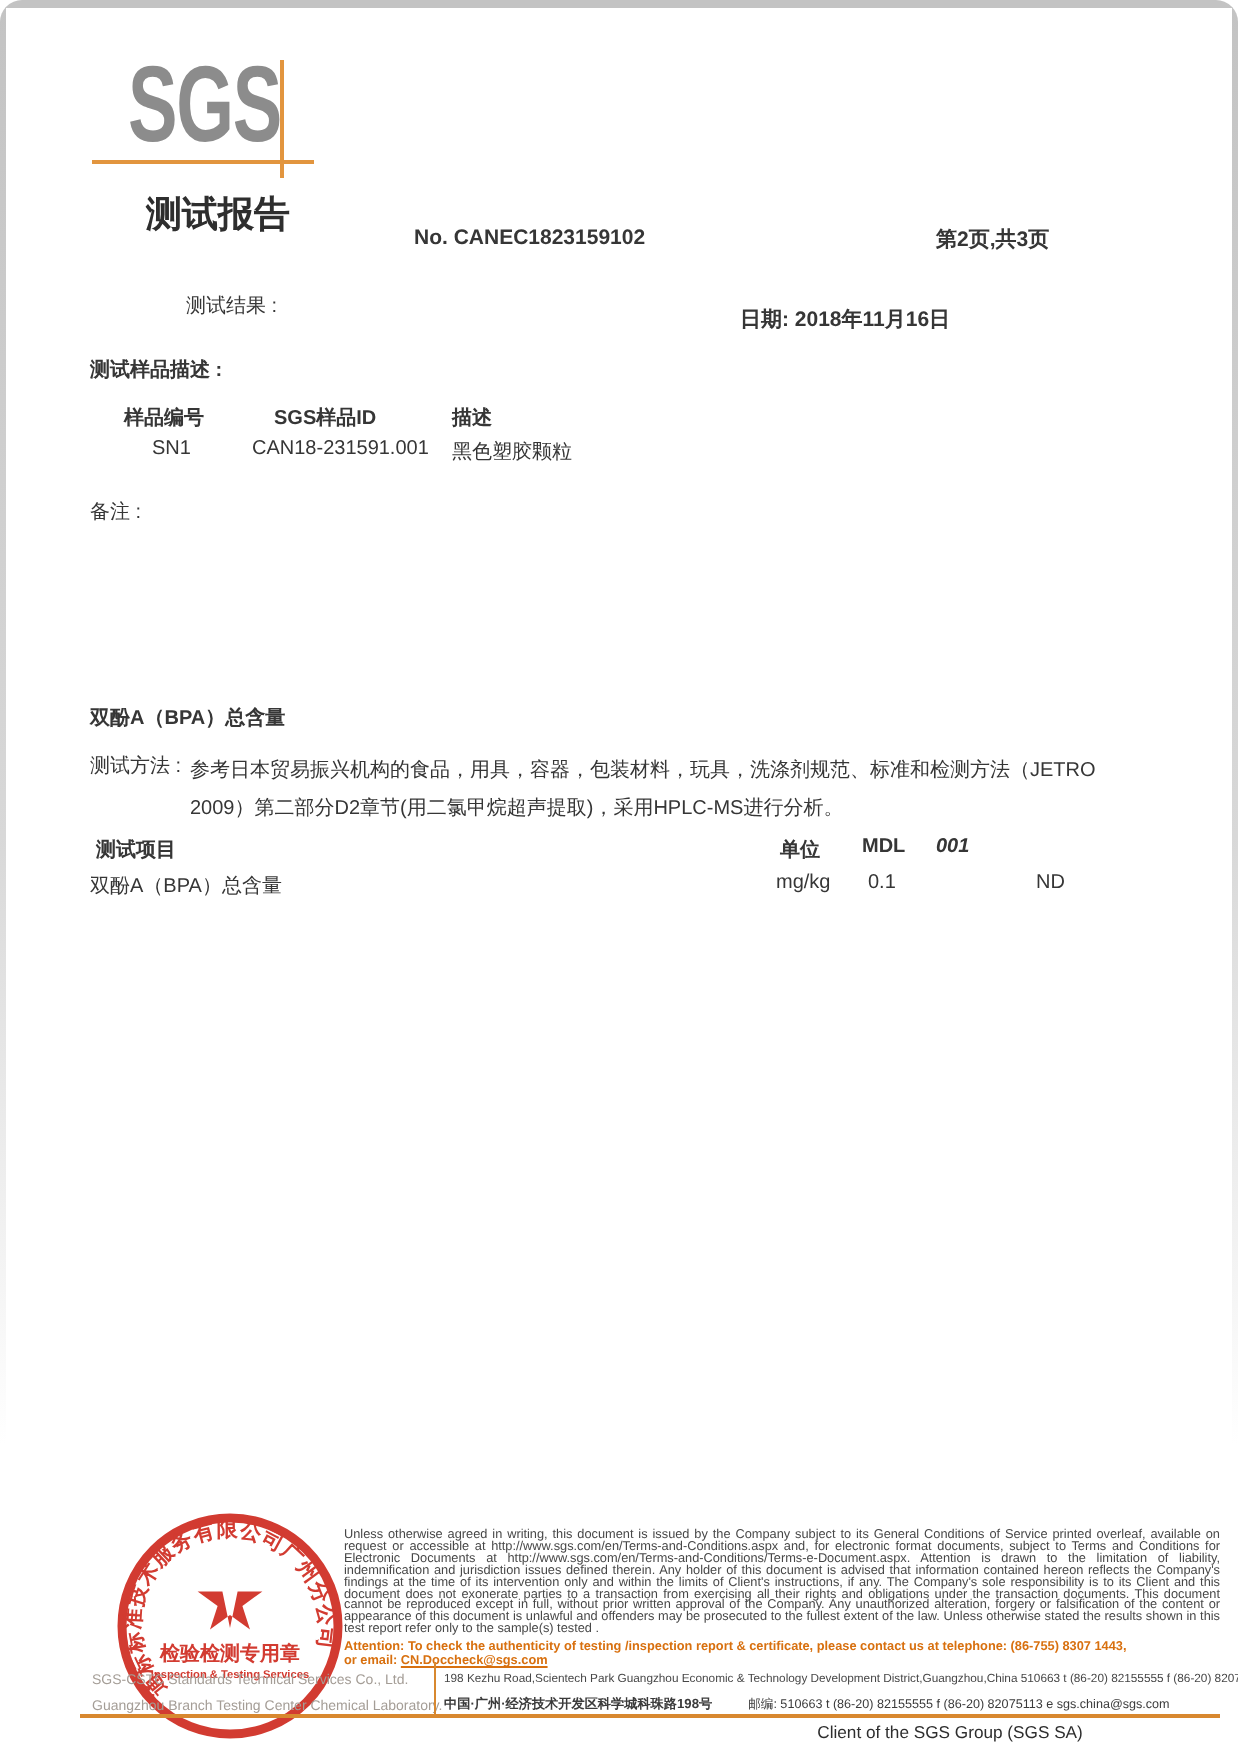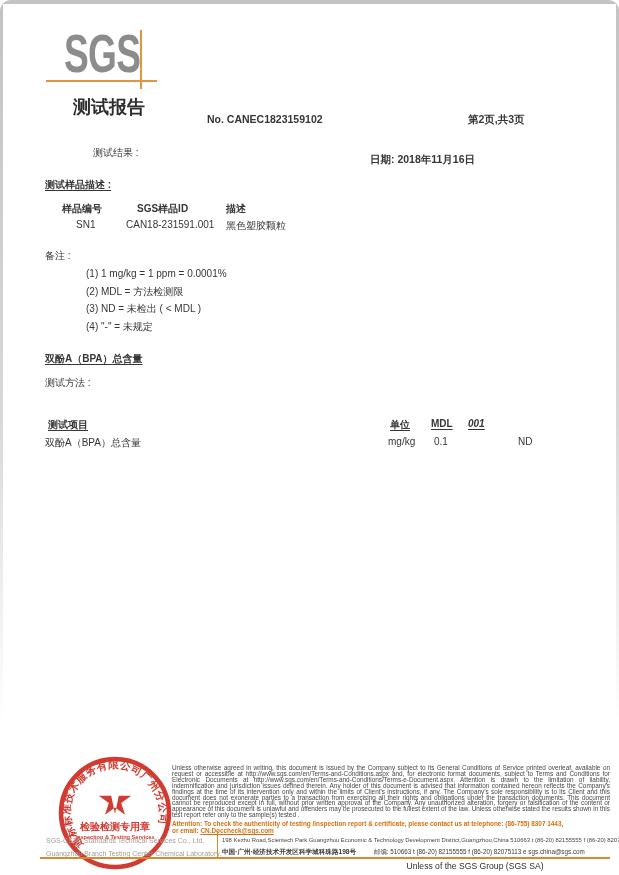--- a/index.html
+++ b/index.html
@@ -30,21 +30,21 @@
   .logo-vline{left:140px;top:30px;width:2px;height:59px;background:#e2953e;}
 
   
   .report-title{left:45px;top:95px;font-size:18px;font-weight:bold;color:#2e2e2e;margin-left:28px;}
   .report-no{left:207px;top:113px;font-size:10.5px;font-weight:bold;}
   .report-date{left:370px;top:113px;font-size:10.5px;font-weight:bold;margin-top:40px;}
   .report-pages{left:468px;top:113px;font-size:10.5px;font-weight:bold;}
 
   .body-10{font-size:10px;}
   .bold{font-weight:bold;}
-  .ul{text-decoration:underline;text-underline-offset:2px;}
+  .ul{text-underline-offset:2px;}
   .it{font-style:italic;}
 
   .results-label{left:45px;top:146px;margin-left:48px;}
   .sample-title{left:45px;top:178px;}
 
   .sample-h1{left:62px;top:202px;} .sample-h2{left:137px;top:202px;} .sample-h3{left:226px;top:202px;}
   .sample-v1{left:76px;top:219px;} .sample-v2{left:126px;top:219px;} .sample-v3{left:226px;top:219px;}
 
   .notes-label{left:45px;top:249px;}
   .notes-list{left:86px;top:265px;line-height:17.6px;font-size:10px;}
@@ -97,29 +97,24 @@
 
   <div class="abs sample-title body-10 bold ul">测试样品描述 :</div>
   <div class="abs sample-h1 body-10 bold">样品编号</div>
   <div class="abs sample-h2 body-10 bold">SGS样品ID</div>
   <div class="abs sample-h3 body-10 bold">描述</div>
   <div class="abs sample-v1 body-10">SN1</div>
   <div class="abs sample-v2 body-10">CAN18-231591.001</div>
   <div class="abs sample-v3 body-10">黑色塑胶颗粒</div>
 
   <div class="abs notes-label body-10">备注 :</div>
-  <div class="abs notes-list">
-    <div>(1) 1 mg/kg = 1 ppm = 0.0001%</div>
-    <div>(2) MDL = 方法检测限</div>
-    <div>(3) ND = 未检出 ( &lt; MDL )</div>
-    <div>(4) "-" = 未规定</div>
-  </div>
 
   <div class="abs bpa-title body-10 bold ul">双酚A（BPA）总含量</div>
   <div class="abs method-label body-10">测试方法 :</div>
+  <div class="abs method-text">参考日本贸易振兴机构的食品，用具，容器，包装材料，玩具，洗涤剂规范、标准和检测方法（JETRO 2009）第二部分D2章节(用二氯甲烷超声提取)，采用HPLC-MS进行分析。</div>
 
   <div class="abs t2-h-item body-10 bold ul">测试项目</div>
   <div class="abs t2-h-unit body-10 bold ul">单位</div>
   <div class="abs t2-h-mdl body-10 bold ul">MDL</div>
   <div class="abs t2-h-smp body-10 bold it ul">001</div>
   <div class="abs t2-v-item body-10">双酚A（BPA）总含量</div>
   <div class="abs t2-v-unit body-10">mg/kg</div>
   <div class="abs t2-v-mdl body-10">0.1</div>
   <div class="abs t2-v-smp body-10">ND</div>
 
@@ -147,15 +142,15 @@
     <div>SGS-CSTC Standards Technical Services Co., Ltd.</div>
     <div>Guangzhou Branch Testing Center Chemical Laboratory.</div>
   </div>
 
   <div class="abs fdivider"></div>
   <div class="abs addr1">198 Kezhu Road,Scientech Park Guangzhou Economic &amp; Technology Development District,Guangzhou,China 510663   t (86-20) 82155555   f (86-20) 82075113   www.sgsgroup.com.cn</div>
   <div class="abs addr2">
     <span class="cn">中国·广州·经济技术开发区科学城科珠路198号</span><span class="rest">邮编: 510663   t (86-20) 82155555   f (86-20) 82075113   e sgs.china@sgs.com</span>
   </div>
   <div class="abs frule"></div>
-  <div class="abs member">Unless of the SGS Group (SGS SA)</div>
+  <div class="abs member">Client of the SGS Group (SGS SA)</div>
 
 </div>
 
 </body></html>

